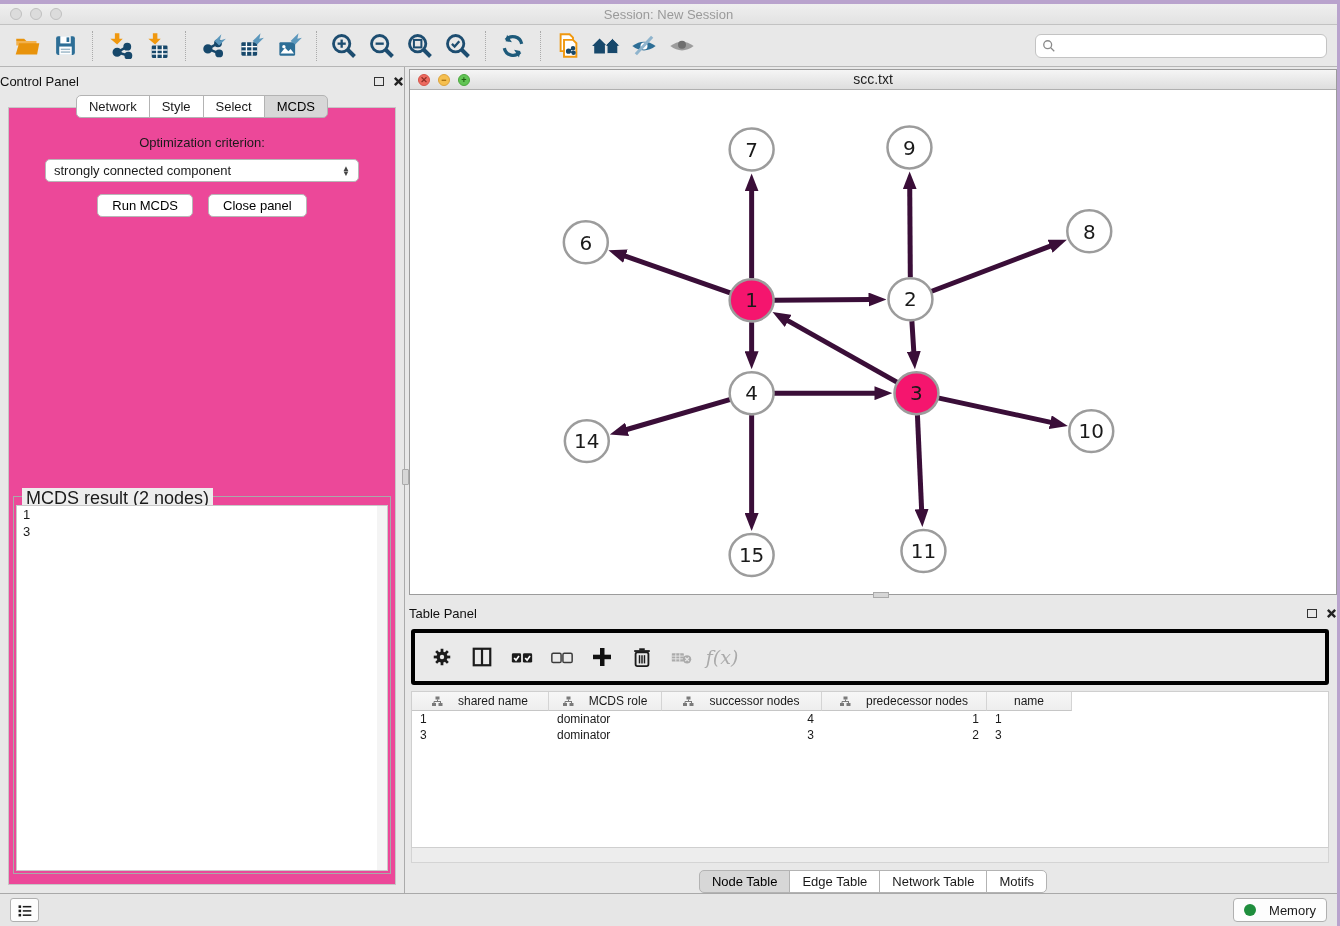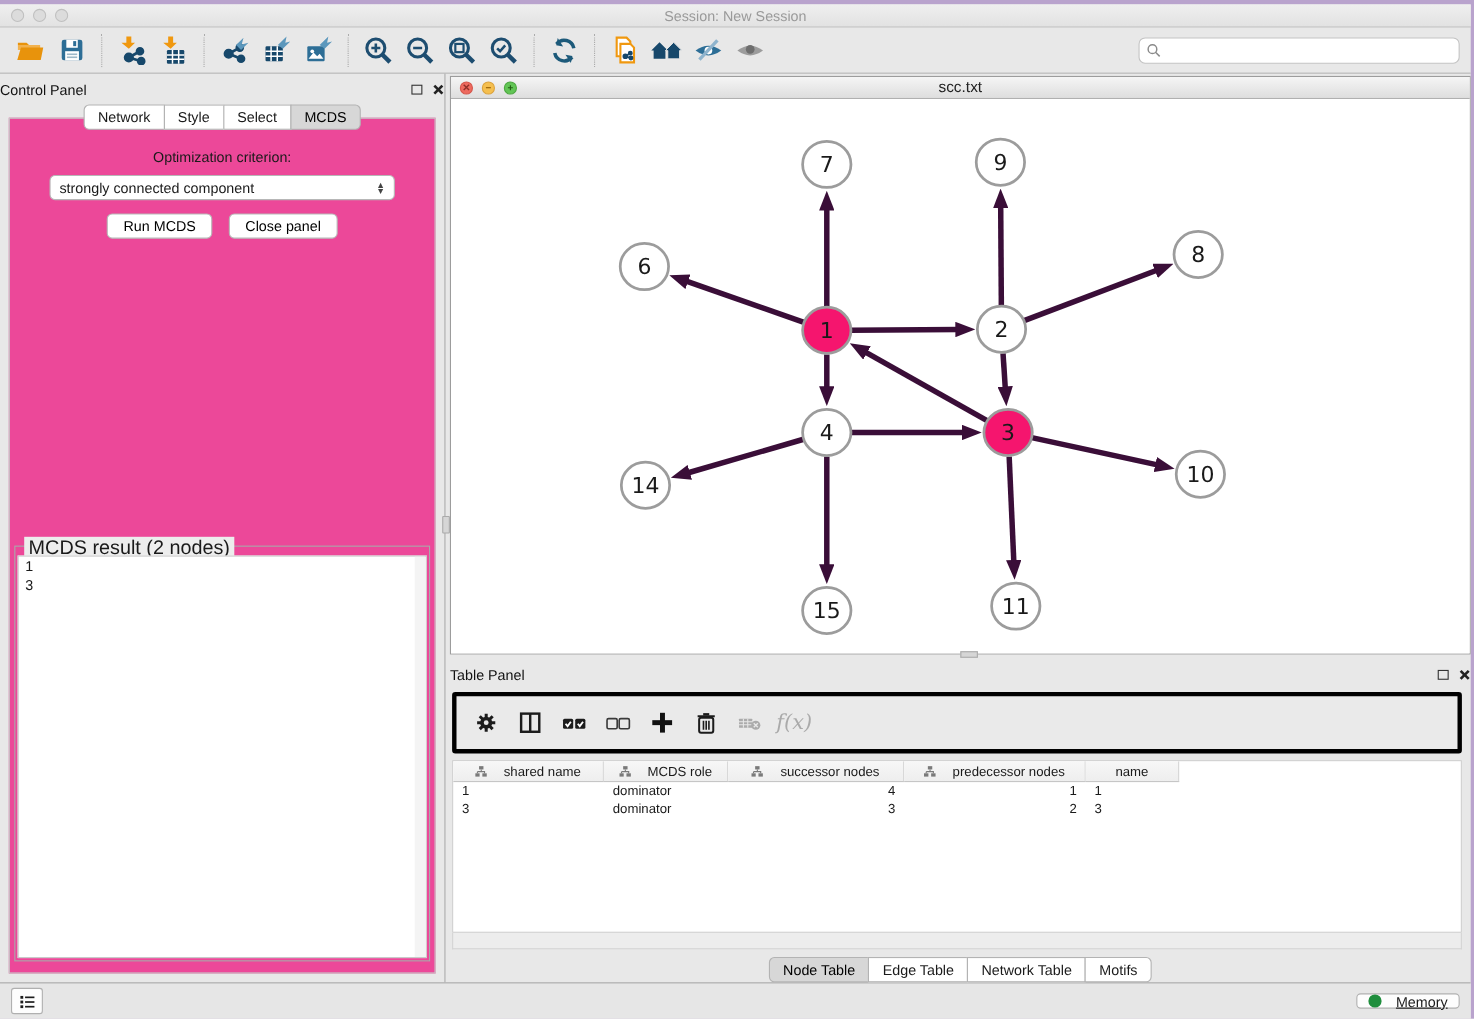--- a/index.html
+++ b/index.html
@@ -77,21 +77,21 @@
   .th { background:linear-gradient(#f7f7f7,#eeeeee); border-right:1px solid #d4d4d4; border-bottom:1px solid #c6c6c6; display:flex; align-items:center; justify-content:center; gap:15px; font-size:12px; }
   .th:last-child { border-right:1px solid #d4d4d4; }
   .trow { display:flex; height:16px; }
   .td { font-size:12px; padding:0 8px; line-height:16px; white-space:nowrap; overflow:hidden; }
   .scrollstrip { height:15px; margin:0 8px 0 2px; background:#ededed; border:1px solid #d4d4d4; border-top:none; }
   .tp-tabsrow { height:30px; display:flex; align-items:flex-end; justify-content:center; }
 
   
   .statusbar { height:33px; border-top:1px solid #a9a9a9; background:#e6e6e6; display:flex; align-items:center; padding:0 10px; }
   .sq-btn { width:29px; height:24px; background:#fdfdfd; border:1px solid #b0b0b0; border-radius:3px; display:flex; align-items:center; justify-content:center; }
-  .mem-btn { margin-left:auto; height:14px; background:#fdfdfd; border:1px solid #b0b0b0; border-radius:4px; display:flex; align-items:center; gap:13px; padding:0 10px; font-size:13px;text-decoration:underline; }
+  .mem-btn { margin-left:auto; height:24px; background:#fdfdfd; border:1px solid #b0b0b0; border-radius:4px; display:flex; align-items:center; gap:13px; padding:0 10px; font-size:13px; }
   .mem-dot { width:12px; height:12px; border-radius:50%; }
 
   svg text { font-family:"DejaVu Sans", sans-serif; }
 </style>
 </head>
 <body>
 
 <div class="window">
 
   <div class="titlebar">

